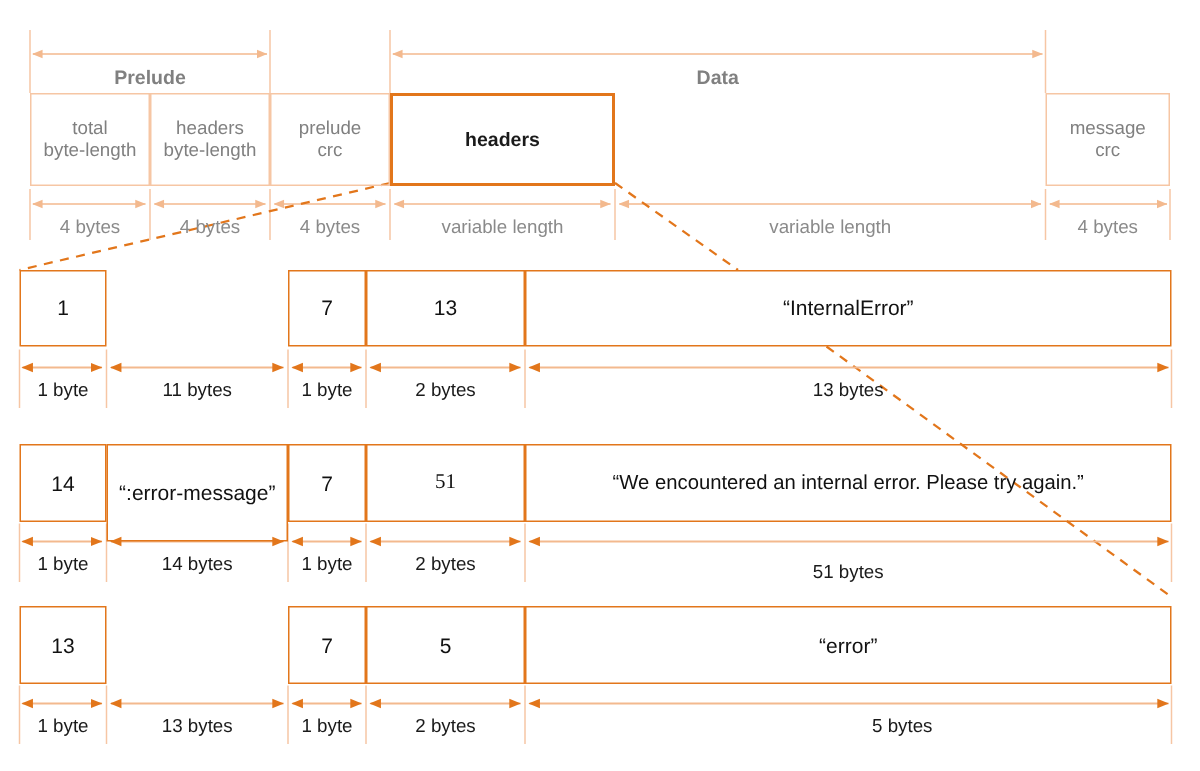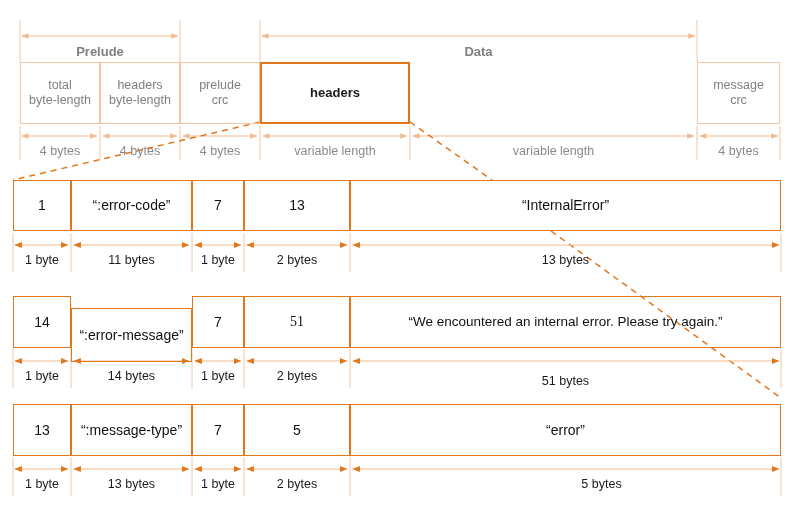--- a/index.html
+++ b/index.html
@@ -199,23 +199,20 @@
   <div class="meas light" style="left:410px;top:140px;width:287px;height:22px;">
     <span>variable length</span>
   </div>
   <div class="meas light" style="left:697px;top:140px;width:83px;height:22px;">
     <span>4 bytes</span>
   </div>
 
   <div class="cell d-cell" style="left:13px;top:180px;width:58px;height:51px;">
     <span>1</span>
   </div>
-  <div class="cell d-cell" style="left:71px;top:180px;width:121px;height:51px;">
-    <span>“:error-code”</span>
-  </div>
   <div class="cell d-cell" style="left:192px;top:180px;width:52px;height:51px;">
     <span>7</span>
   </div>
   <div class="cell d-cell" style="left:244px;top:180px;width:106px;height:51px;">
     <span>13</span>
   </div>
   <div class="cell d-cell" style="left:350px;top:180px;width:431px;height:51px;">
     <span>“InternalError”</span>
   </div>
 
@@ -231,21 +228,21 @@
   <div class="meas dark" style="left:244px;top:249px;width:106px;height:22px;">
     <span>2 bytes</span>
   </div>
   <div class="meas dark" style="left:350px;top:249px;width:431px;height:22px;">
     <span>13 bytes</span>
   </div>
 
   <div class="cell d-cell" style="left:13px;top:296px;width:58px;height:52px;">
     <span>14</span>
   </div>
-  <div class="cell d-cell" style="left:71px;top:308px;width:121px;height:54px;">
+  <div class="cell d-cell" style="left:71px;top:296px;width:121px;height:65px;">
     <span>“:error-message”</span>
   </div>
   <div class="cell d-cell" style="left:192px;top:296px;width:52px;height:52px;">
     <span>7</span>
   </div>
   <div class="cell d-cell" style="left:244px;top:296px;width:106px;height:52px;font-family:Liberation Serif, serif;">
     <span>51</span>
   </div>
   <div class="cell d-cell two-line" style="left:350px;top:296px;width:431px;height:52px;padding:0 14px;">
     <span>“We encountered an internal error. Please try again.”</span>
@@ -263,23 +260,20 @@
   <div class="meas dark" style="left:244px;top:365px;width:106px;height:22px;">
     <span>2 bytes</span>
   </div>
   <div class="meas dark" style="left:350px;top:370px;width:431px;height:22px;">
     <span>51 bytes</span>
   </div>
 
   <div class="cell d-cell" style="left:13px;top:404px;width:58px;height:52px;">
     <span>13</span>
   </div>
-  <div class="cell d-cell" style="left:71px;top:404px;width:121px;height:52px;">
-    <span>“:message-type”</span>
-  </div>
   <div class="cell d-cell" style="left:192px;top:404px;width:52px;height:52px;">
     <span>7</span>
   </div>
   <div class="cell d-cell" style="left:244px;top:404px;width:106px;height:52px;">
     <span>5</span>
   </div>
   <div class="cell d-cell" style="left:350px;top:404px;width:431px;height:52px;">
     <span>“error”</span>
   </div>
 

